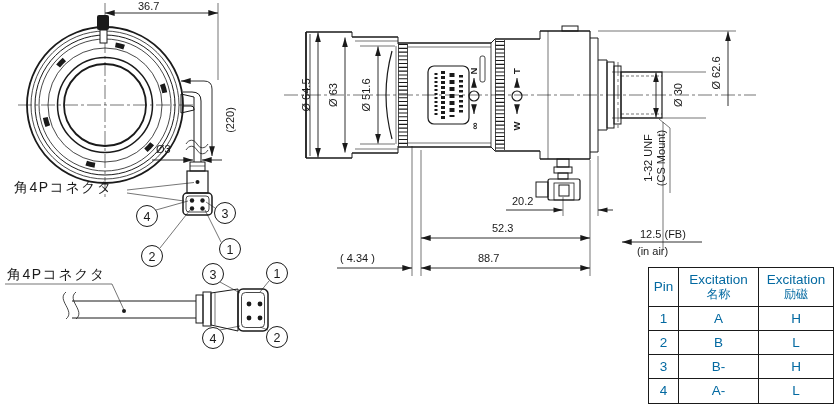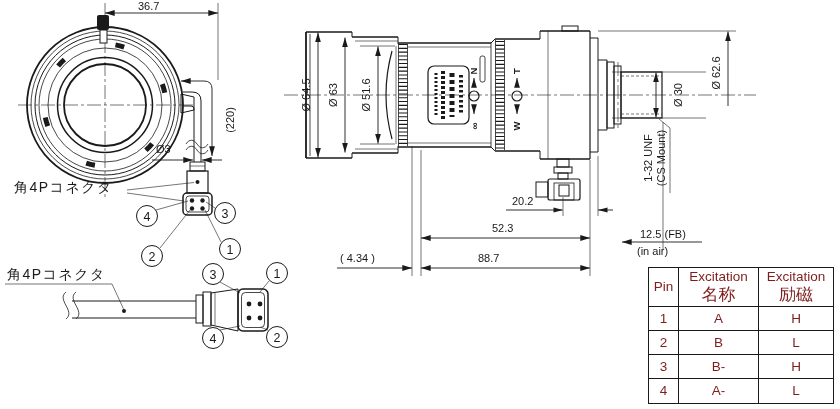--- a/index.html
+++ b/index.html
@@ -1,17 +1,17 @@
 <!DOCTYPE html>
 <html><head>
 <meta charset="utf-8">
 <style>
   html,body{margin:0;padding:0;background:#fff;}
   .stage{position:relative;width:840px;height:409px;background:#fff;overflow:hidden;
-         font-family:"Liberation Sans",sans-serif;color:#7f1d1d;}
+         font-family:"Liberation Sans",sans-serif;color:#0369a1;}
   svg{position:absolute;left:0;top:0;}
   svg .ln{stroke:#1a1a1a;fill:none;}
   svg .w18{stroke-width:1.8;} svg .w15{stroke-width:1.5;} svg .w12{stroke-width:1.2;}
   svg .w1{stroke-width:1;} svg .w08{stroke-width:.8;} svg .w06{stroke-width:.6;}
   svg .dimln{stroke:#1a1a1a;stroke-width:.9;fill:none;}
   svg .ext{stroke:#1a1a1a;stroke-width:.6;fill:none;}
   svg .cl{stroke:#1a1a1a;stroke-width:.6;fill:none;stroke-dasharray:14 3 3 3;}
   svg .dash{stroke-dasharray:3 2;}
   svg .knurl{stroke:#1a1a1a;fill:none;stroke-dasharray:1.1 2.7;}
   svg text{fill:#1a1a1a;}
@@ -21,21 +21,21 @@
   svg .co{font:12.5px "Liberation Sans",sans-serif;text-anchor:middle;}
   svg .mk{font:bold 9.5px "Liberation Sans",sans-serif;text-anchor:middle;}
   .pin-table{position:absolute;left:648px;top:267px;border:1.5px solid #1a1a1a;
              display:grid;grid-template-columns:30px 80px 74px;grid-template-rows:39px 24px 24px 24px 24px;
              background:#fff;}
   .pin-table .cell{border-right:1px solid #1a1a1a;border-bottom:1px solid #1a1a1a;
              display:flex;flex-direction:column;align-items:center;justify-content:center;
              font-size:13.5px;line-height:1.15;}
   .pin-table .cell.lastcol{border-right:none;text-align:center;}
   .pin-table .cell.lastrow{border-bottom:none;}
-  .pin-table .jp2{font-size:17px;}
+  .pin-table .jp2{font-size:12px;}
 </style>
 </head>
 <body>
 
 <div class="stage">
 <svg width="840" height="409" viewBox="0 0 840 409">
   <defs>
     <marker id="ar" viewBox="0 0 10 10" refX="9.7" refY="5" markerWidth="10" markerHeight="10" orient="auto-start-reverse" markerUnits="userSpaceOnUse">
       <path d="M0,2.1 L9.7,5 L0,7.9 Z" fill="#1a1a1a"></path>
     </marker>

